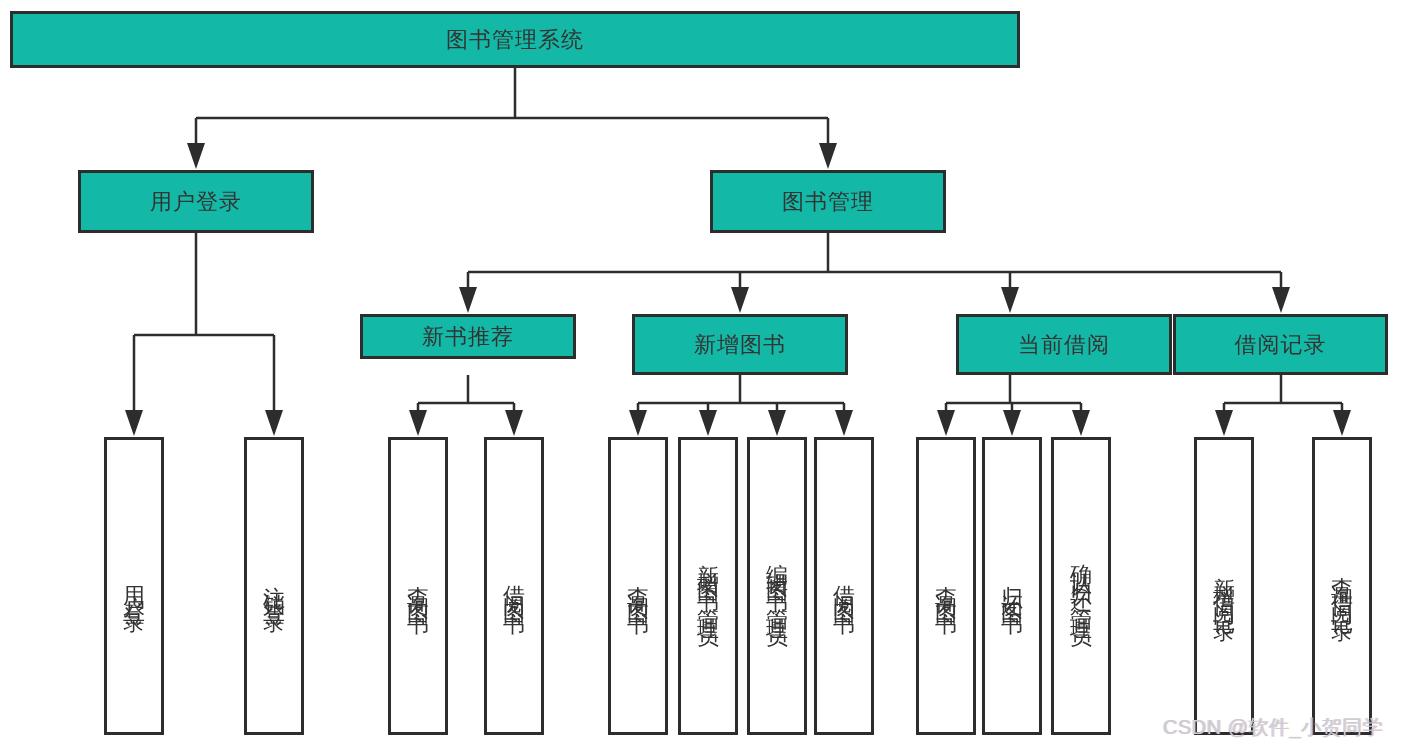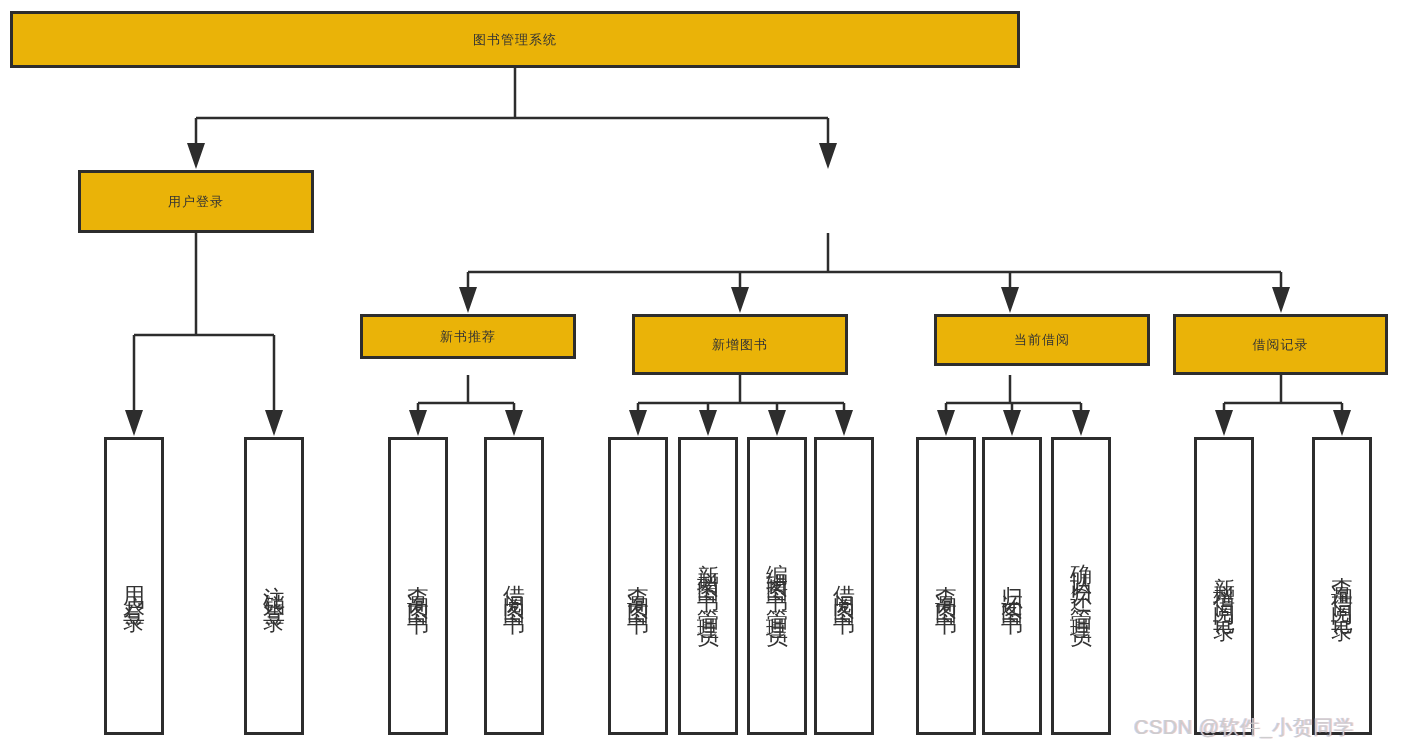--- a/index.html
+++ b/index.html
@@ -12,26 +12,26 @@
     overflow: hidden;
   }
   #connectors {
     position: absolute;
     left: 0; top: 0;
     width: 1405px; height: 747px;
   }
   .hbox {
     position: absolute;
     box-sizing: border-box;
-    background: #eab308;
+    background: #14b8a6;
     border: 3px solid #2d2d2d;
     display: flex;
     align-items: center;
     justify-content: center;
-    font-size: 13px;
+    font-size: 22px;
     color: #333333;
     letter-spacing: 1px;
     white-space: nowrap;
   }
   .vbox {
     position: absolute;
     box-sizing: border-box;
     background: #ffffff;
     border: 3px solid #2d2d2d;
     width: 60px;
@@ -45,21 +45,21 @@
     writing-mode: vertical-rl;
     text-orientation: mixed;
     font-size: 22px;
     letter-spacing: 9px;
     line-height: 1;
     color: #333333;
     white-space: nowrap;
   }
   .watermark {
     position: absolute;
-    left: 1134px;
+    left: 1163px;
     top: 714px;
     font-size: 20px;
     color: #cdcdcd;
     letter-spacing: 0.5px;
     white-space: nowrap;
     text-shadow: 1px 0 0 rgba(226,130,130,0.35), -1px 0 0 rgba(130,150,226,0.35);
     z-index: 5;
   }
 </style>
 </head>
@@ -83,24 +83,25 @@
              M629,410 H647 L638,436 Z  M699,410 H717 L708,436 Z
              M768,410 H786 L777,436 Z  M835,410 H853 L844,436 Z
              M937,410 H955 L946,436 Z  M1003,410 H1021 L1012,436 Z
              M1072,410 H1090 L1081,436 Z  M1215,410 H1233 L1224,436 Z
              M1333,410 H1351 L1342,436 Z" fill="#2d2d2d" stroke="none"></path>
   </svg>
 
   <div class="hbox" style="left:10px; top:11px; width:1010px; height:57px;">图书管理系统</div>
 
   <div class="hbox" style="left:78px; top:170px; width:236px; height:63px;">用户登录</div>
+  <div class="hbox" style="left:710px; top:170px; width:236px; height:63px;">图书管理</div>
 
   <div class="hbox" style="left:360px; top:314px; width:216px; height:45px;">新书推荐</div>
   <div class="hbox" style="left:632px; top:314px; width:216px; height:61px;">新增图书</div>
-  <div class="hbox" style="left:934px; top:314px; width:216px; height:52px;">当前借阅</div>
+  <div class="hbox" style="left:956px; top:314px; width:216px; height:61px;">当前借阅</div>
   <div class="hbox" style="left:1173px; top:314px; width:215px; height:61px;">借阅记录</div>
 
   <div class="vbox" style="left:104px;">
     <span class="vtext">用户登录</span>
   </div>
   <div class="vbox" style="left:244px;">
     <span class="vtext">注销登录</span>
   </div>
 
   <div class="vbox" style="left:388px;">

